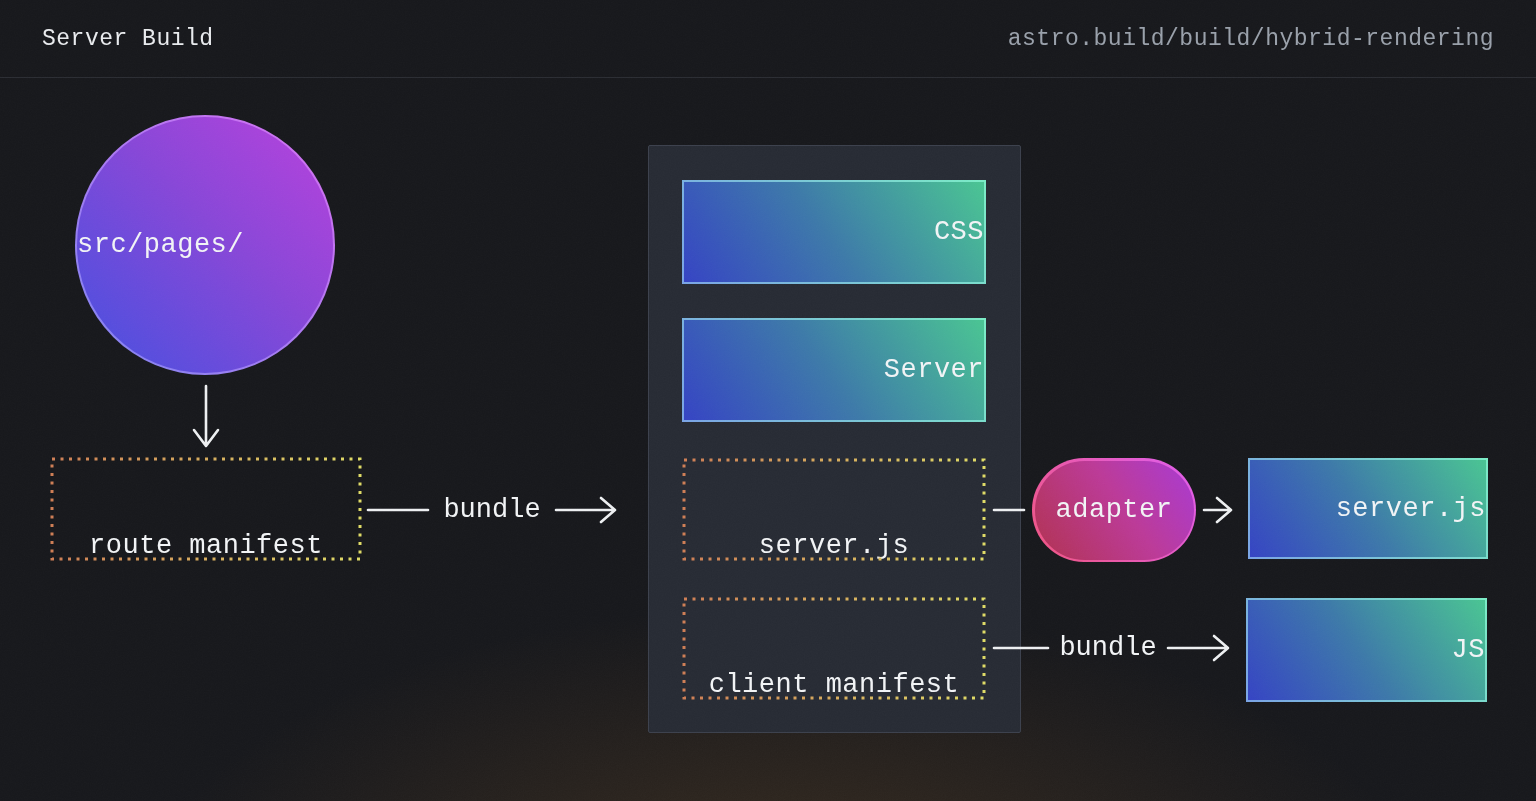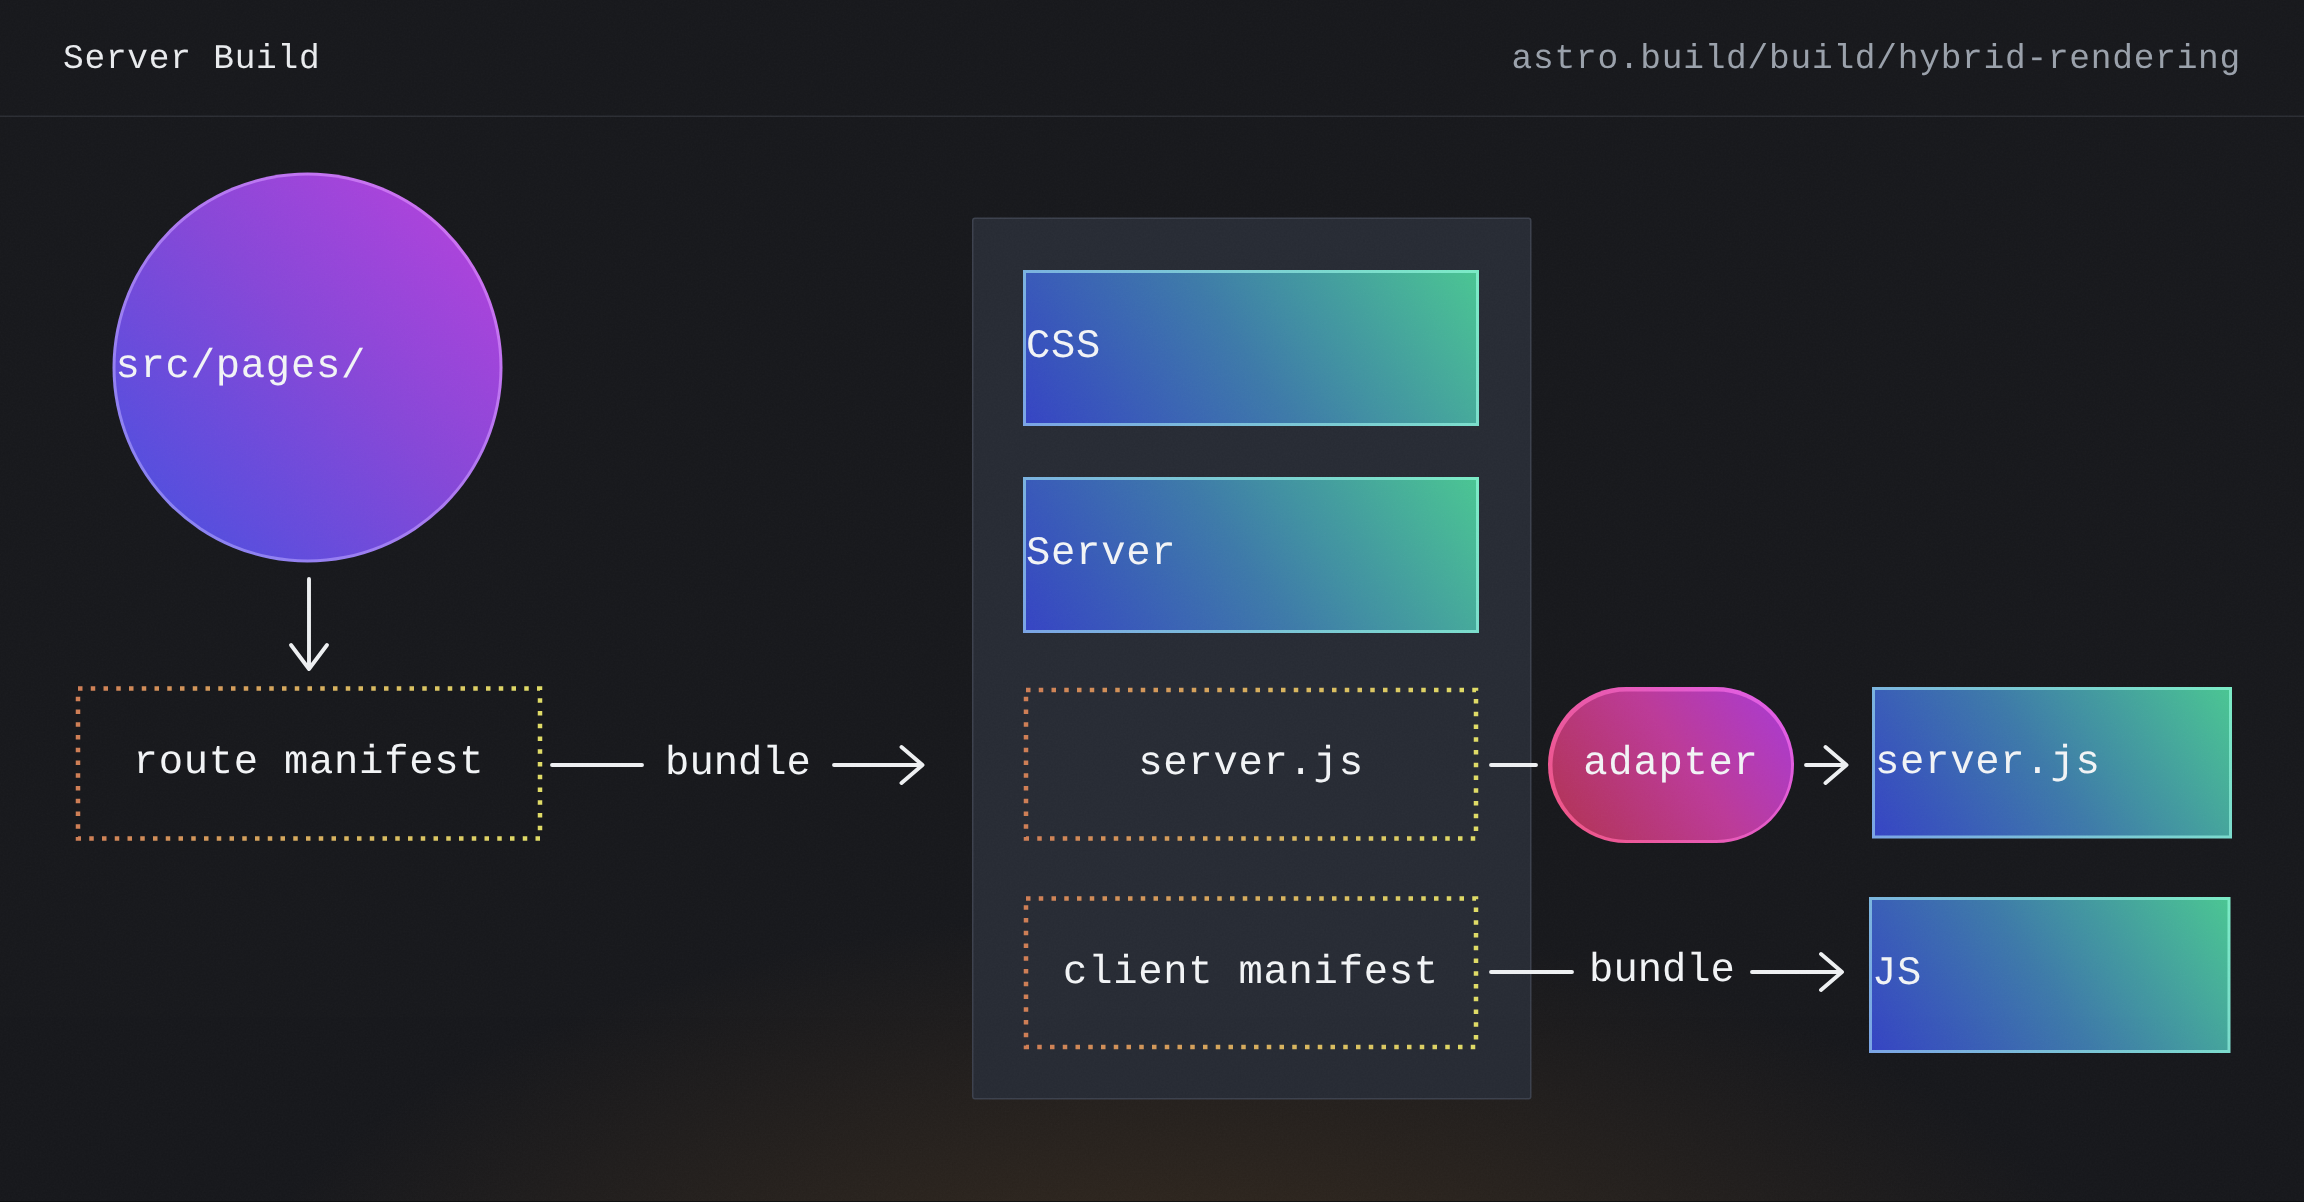--- a/index.html
+++ b/index.html
@@ -47,21 +47,21 @@
   }
 
   
   .gbox {
     position: absolute;
     padding: 2px;
     background: linear-gradient(55deg, #7aa4e6 0%, #7becc6 100%);
   }
   .gbox .fill {
     width: 100%; height: 100%;
-    display: flex; align-items: center; justify-content: flex-start;
+    display: flex; align-items: center; justify-content: flex-end;
     background: linear-gradient(55deg, #3544c4 0%, #3d7aa9 48%, #4ac593 100%);
   }
 
   
   .circle {
     position: absolute;
     left: 75px; top: 115px;
     width: 260px; height: 260px;
     border-radius: 50%;
     padding: 2px;
@@ -86,21 +86,21 @@
   .pill .fill {
     width: 100%; height: 100%;
     border-radius: 52px;
     display: flex; align-items: center; justify-content: center;
     background: linear-gradient(55deg, #b13250 0%, #bc3a98 55%, #a93ad4 100%);
   }
 
   
   .dotted-box {
     position: absolute;
-    display: flex; align-items: center; justify-content: center;
+    display: flex; align-items: flex-end; justify-content: center;
   }
   .dotted-box svg { position: absolute; inset: 0; }
 
   
   .panel {
     position: absolute;
     left: 648px; top: 145px;
     width: 373px; height: 588px;
     background: var(--colors-panel_bg, #272b34);
     border: 1px solid var(--colors-panel_border, #3c414d);

